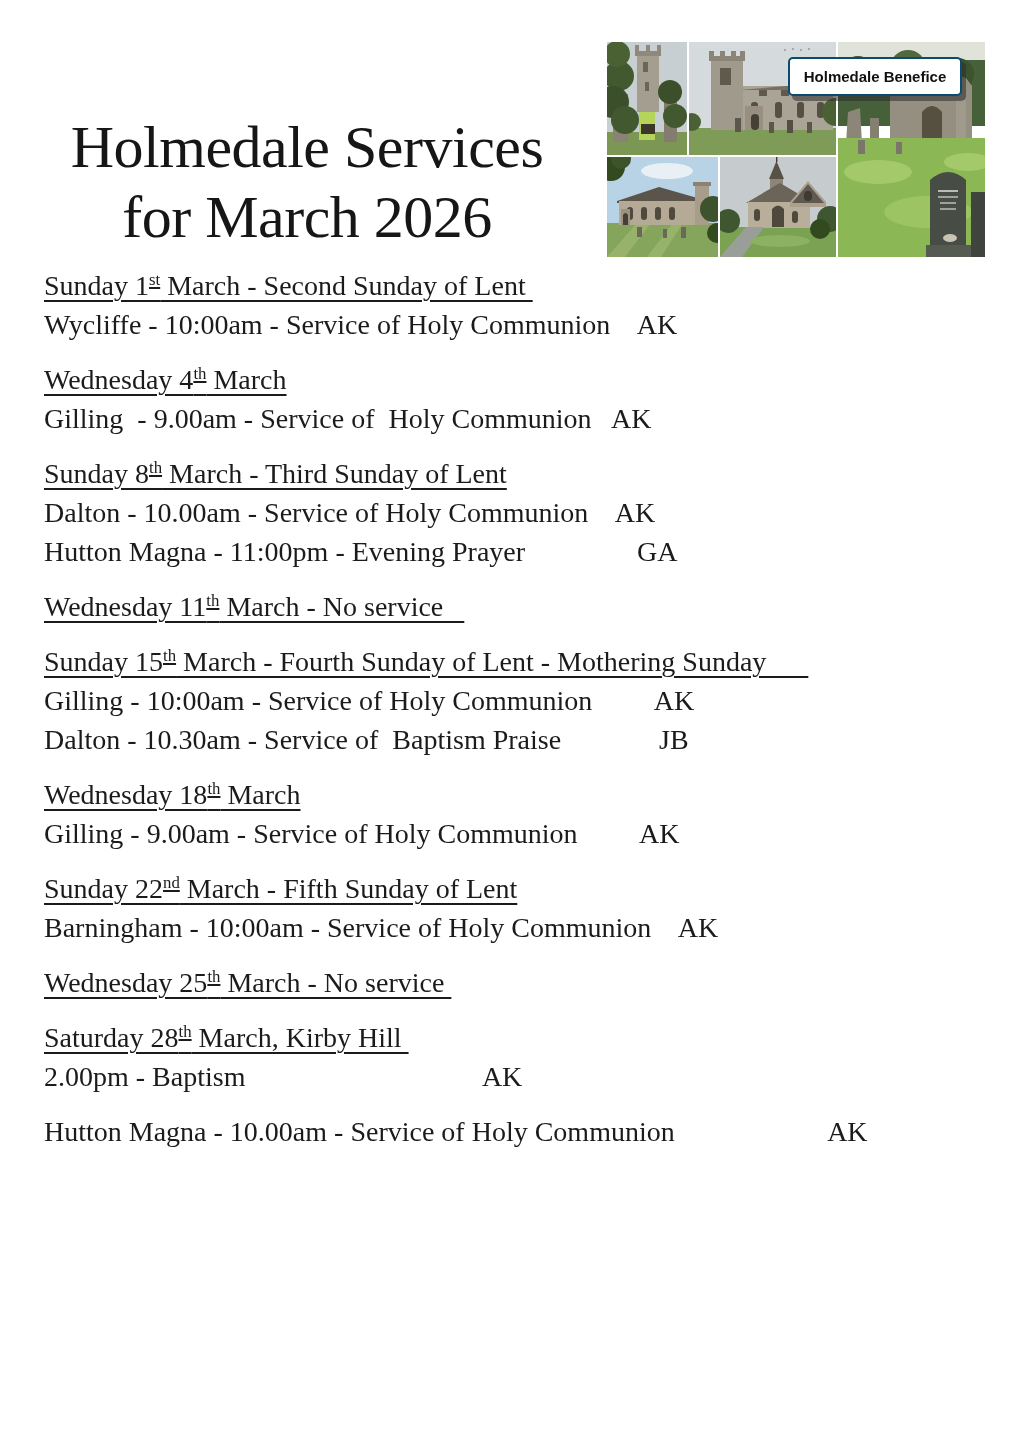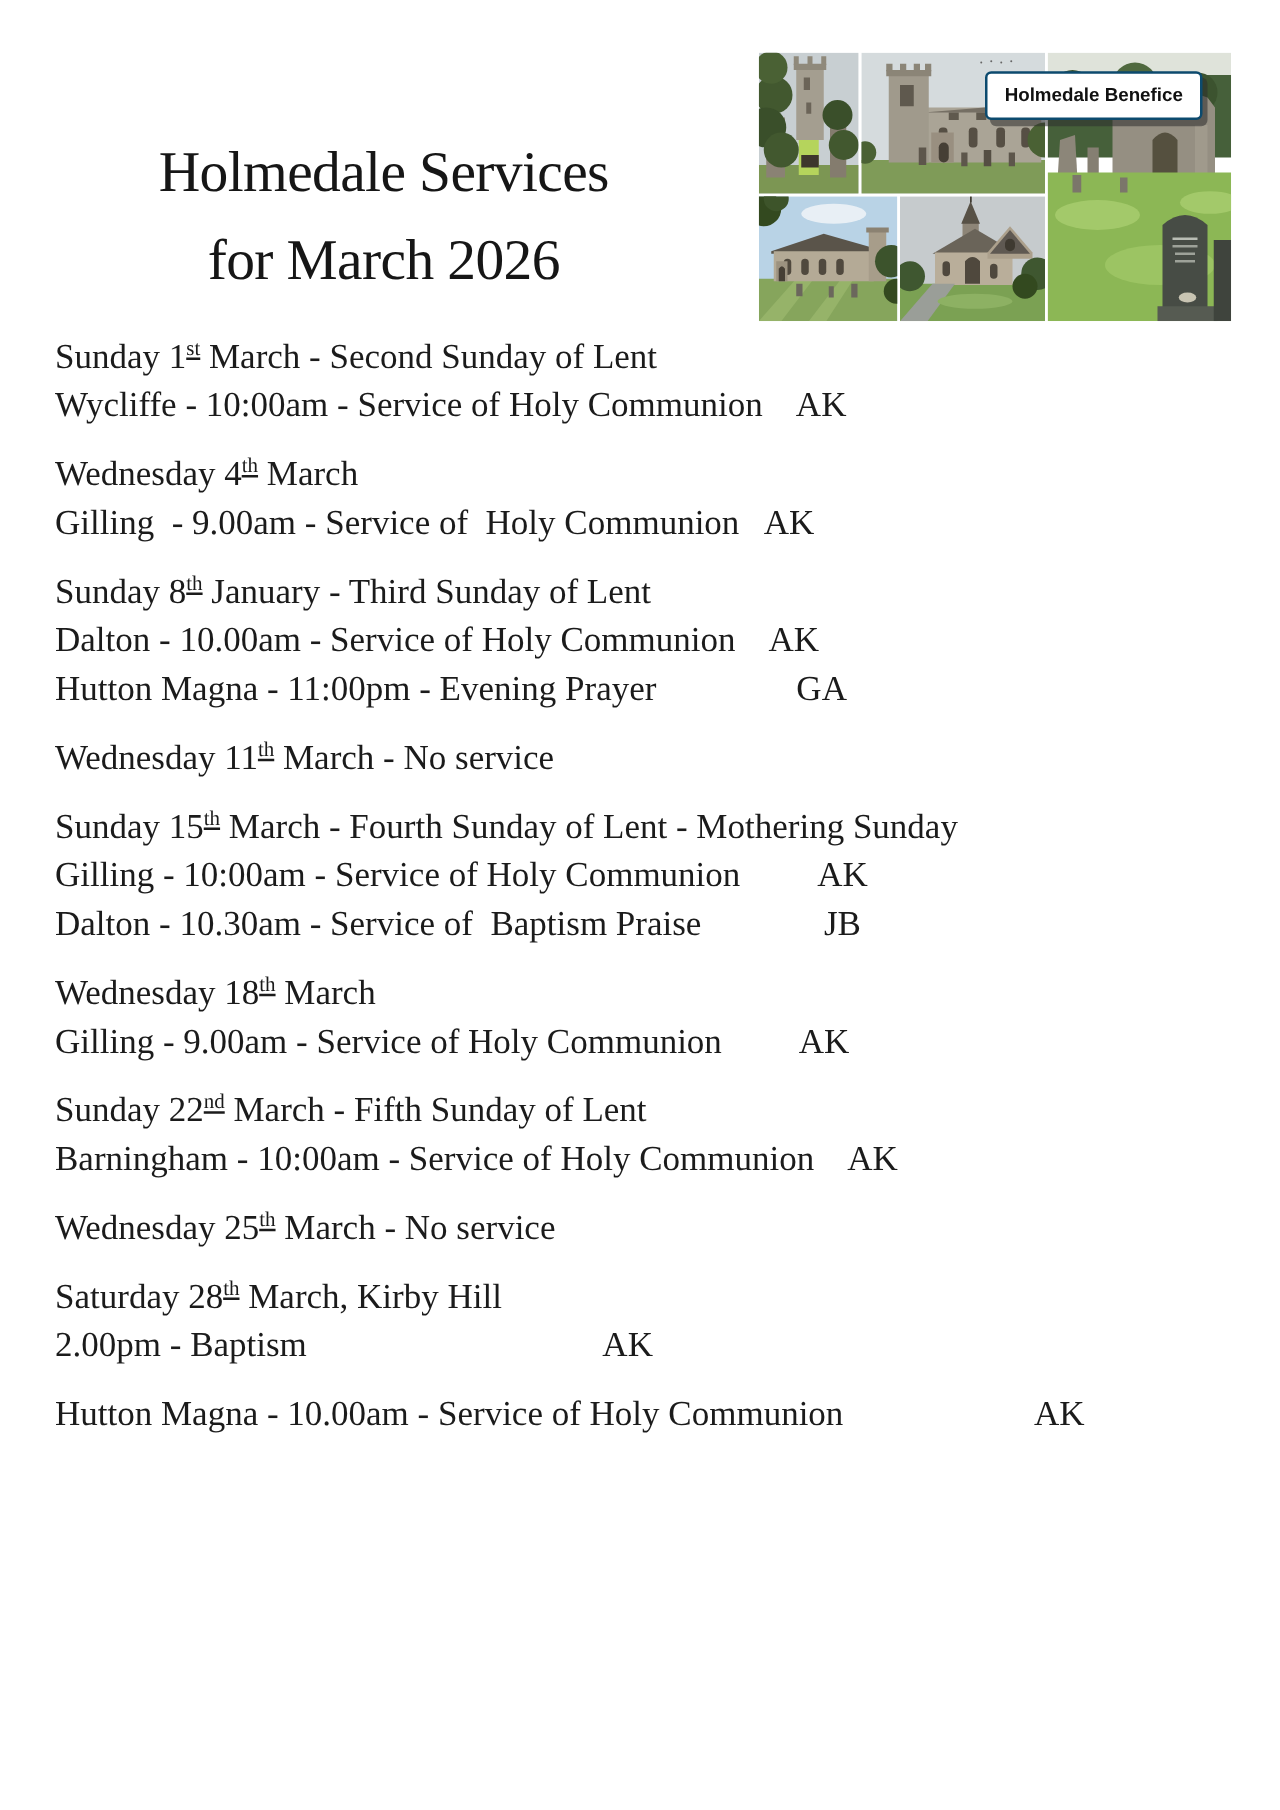--- a/index.html
+++ b/index.html
@@ -1,39 +1,39 @@
 <!DOCTYPE html>
 <html><head>
 <meta charset="utf-8">
 <style>
   html,body{margin:0;padding:0;background:#e8e8e8;}
   .page{position:relative;width:1024px;height:1448px;background:#ffffff;margin:0 auto;overflow:hidden;
         font-family:"Liberation Serif", serif;color:#1b1b1b;}
   
   .title{position:absolute;top:72px;left:0;width:614px;text-align:center;
-         font-size:46px;line-height:70px;letter-spacing:-0.5px;color:#161616;font-weight:400;}
+         font-size:60px;line-height:70px;letter-spacing:-0.5px;color:#161616;font-weight:400;}
   
   .collage{position:absolute;left:607px;top:42px;width:378px;height:215px;}
   .cell{position:absolute;overflow:hidden;}
   .cell svg{display:block;width:100%;height:100%;}
   .c1{left:0;top:0;width:80px;height:113px;}
   .c2{left:82px;top:0;width:147px;height:113px;}
   .c3{left:231px;top:0;width:147px;height:215px;}
   .c4{left:0;top:115px;width:111px;height:100px;}
   .c5{left:113px;top:115px;width:116px;height:100px;}
   .badge{position:absolute;left:181px;top:15px;width:170px;height:35px;background:#ffffff;
          border:2px solid #0c4a6e;border-radius:5px;box-shadow:4px 5px 0 rgba(45,45,45,0.55);
          display:flex;align-items:center;justify-content:center;
          font-family:"Liberation Sans", sans-serif;font-weight:700;font-size:15px;color:#111;}
   
   .schedule{position:absolute;left:44px;top:266px;width:950px;font-size:28px;line-height:39px;}
   .group{margin:0;}
   .group + .group{margin-top:16px;}
   .heading,.entry{margin:0;white-space:pre;}
-  .heading{text-decoration-thickness:2px;text-underline-offset:5px;}
+  .heading{text-decoration:underline;text-decoration-thickness:2px;text-underline-offset:5px;}
   .ord{font-size:0.60em;vertical-align:super;line-height:0;
        text-decoration:underline;text-decoration-thickness:1.5px;text-underline-offset:2px;}
 </style>
 </head>
 <body>
 
 <div class="page">
 
   <h1 class="title"><span>Holmedale Services</span><br><span>for March 2026</span></h1>
 
@@ -185,21 +185,21 @@
   <main class="schedule" id="schedule">
       <section class="group">
         <p class="heading"><span>Sunday 1</span><span class="ord">st</span><span> March - Second Sunday of Lent </span></p>
         <p class="entry">Wycliffe - 10:00am - Service of Holy Communion    AK</p>
       </section>
       <section class="group">
         <p class="heading"><span>Wednesday 4</span><span class="ord">th</span><span> March</span></p>
         <p class="entry">Gilling  - 9.00am - Service of  Holy Communion   AK</p>
       </section>
       <section class="group">
-        <p class="heading"><span>Sunday 8</span><span class="ord">th</span><span> January - Third Sunday of Lent</span></p>
+        <p class="heading"><span>Sunday 8</span><span class="ord">th</span><span> March - Third Sunday of Lent</span></p>
         <p class="entry">Dalton - 10.00am - Service of Holy Communion    AK</p>
         <p class="entry">Hutton Magna - 11:00pm - Evening Prayer                GA</p>
       </section>
       <section class="group">
         <p class="heading"><span>Wednesday 11</span><span class="ord">th</span><span> March - No service   </span></p>
       </section>
       <section class="group">
         <p class="heading"><span>Sunday 15</span><span class="ord">th</span><span> March - Fourth Sunday of Lent - Mothering Sunday      </span></p>
         <p class="entry">Gilling - 10:00am - Service of Holy Communion         AK</p>
         <p class="entry">Dalton - 10.30am - Service of  Baptism Praise              JB</p>

